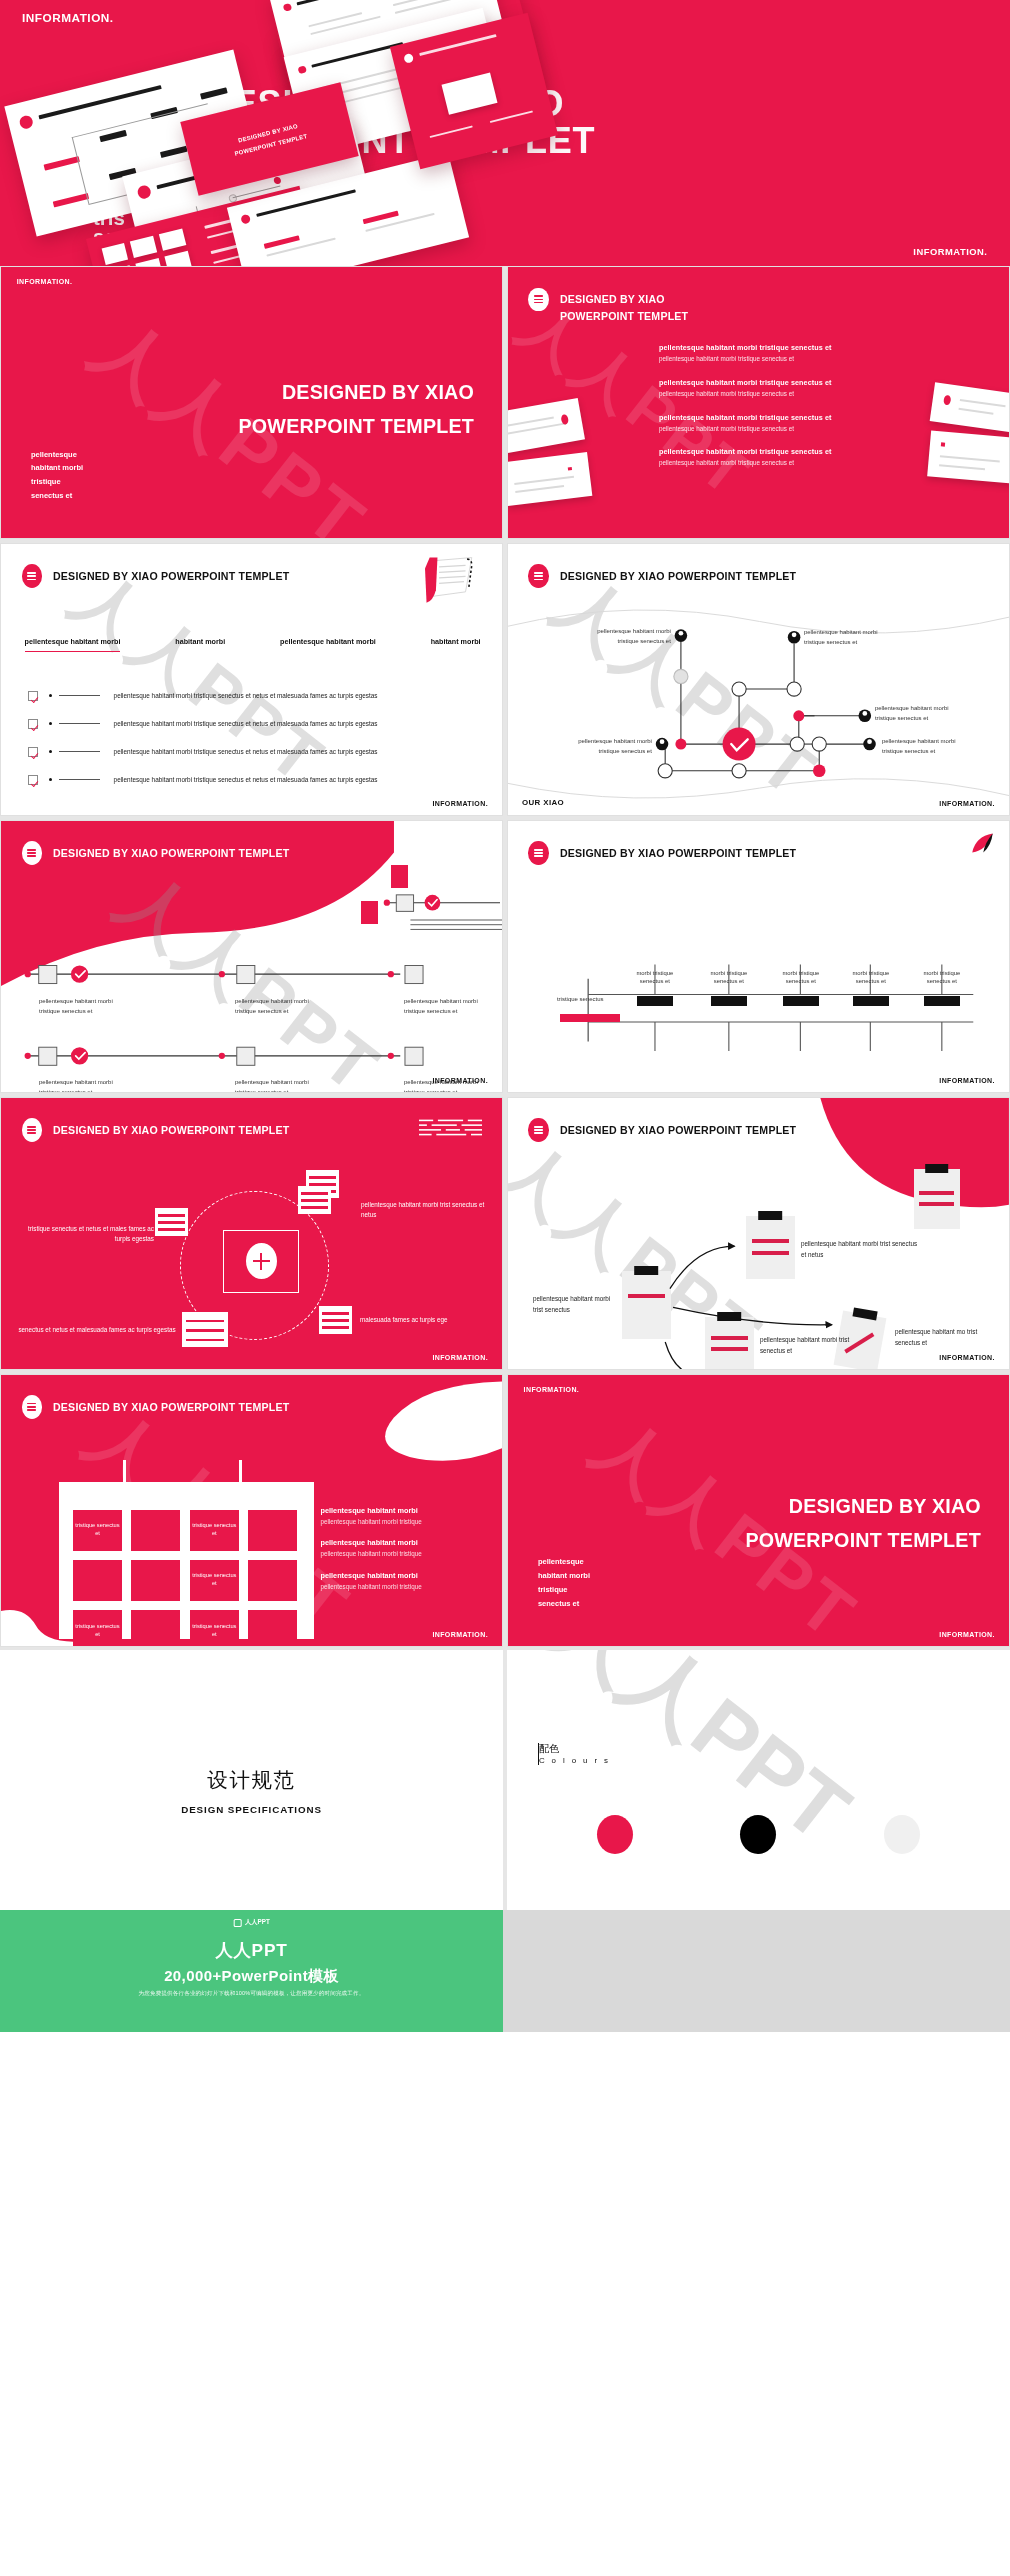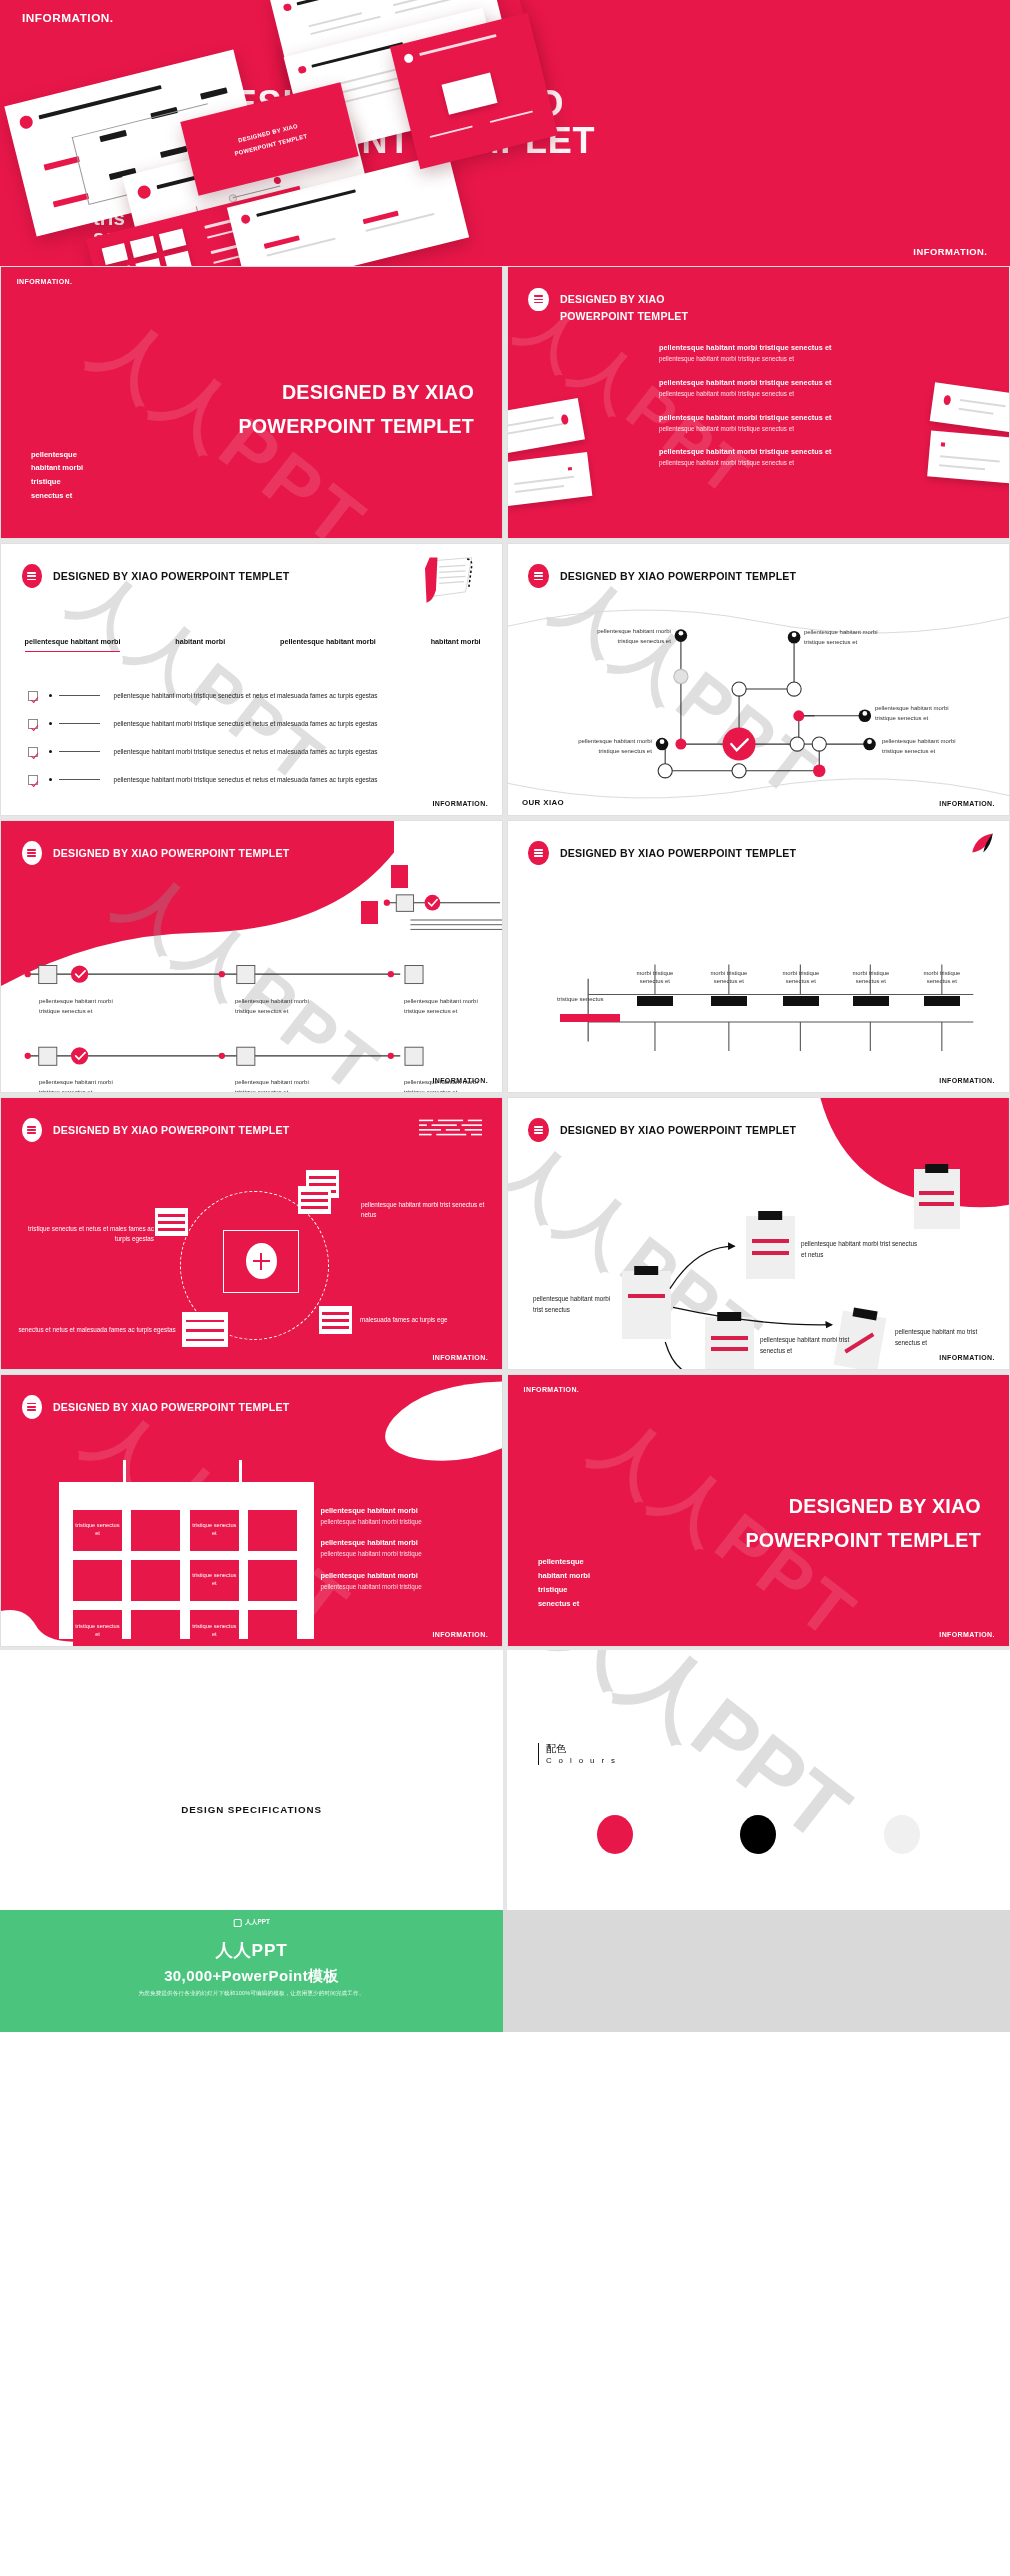--- a/index.html
+++ b/index.html
@@ -159,21 +159,21 @@
   .sidetxt { position:absolute; right:20.5px; width:161px; }
   .sidetxt .b { font-size:7.3px; font-weight:bold; color:#fff; margin-top:0; }
   .sidetxt .s { font-size:6.3px; color:rgba(255,255,255,.85); margin:3.1px 0 13.4px; }
 
   
   .spec { display:flex; gap:3.9px; background:#e6e6e6; }
   .spec .pane { width:503px; height:260px; background:#fff; position:relative; overflow:hidden; }
   .spec .pane.grey { background:#ffffff; }
   .spec-cn { position:absolute; left:0; right:0; top:116px; text-align:center; font-size:20.5px; color:#111; letter-spacing:1.6px;}
   .spec-en { position:absolute; left:0; right:0; top:154px; text-align:center; font-size:9.8px; color:#111; letter-spacing:0.9px; font-weight:bold;}
-  .col-head { position:absolute; left:31px; top:93px; border-left:1.6px solid #111; padding-left:7px; }
+  .col-head { position:absolute; left:31px; top:93px; border-left:1.6px solid #111; }
   .col-head .cn { font-size:10.2px; color:#111; line-height:1.25; }
   .col-head .en { font-size:7.9px; color:#111; letter-spacing:2.4px; }
   .swatches { position:absolute; left:0; right:0; top:165px; display:flex; justify-content:space-around; padding:0 36px; }
   .sw { width:36px; height:39px; border-radius:50%; }
   .wmbig { position:absolute; font-weight:bold; color:rgba(160,160,160,.35); font-size:87px;
            transform:rotate(38deg); white-space:nowrap; }
 
   
   .footer { display:flex; }
   .footer .green { width:503px; background:#4BC57E; position:relative; height:122px; }
@@ -857,20 +857,21 @@
           <div>tristique</div>
           <div>senectus et</div>
         </div>
         <div class="corner-info">INFORMATION.</div>
       </div>
     </div>
   </div>
 
   <div class="spec">
     <div class="pane">
+      <div class="spec-cn">设计规范</div>
       <div class="spec-en">DESIGN SPECIFICATIONS</div>
     </div>
     <div class="pane grey">
       <div class="wmbig" style="left:23.6px;top:7.9px;">人人PPT</div>
       <div class="col-head">
         <div class="cn">配色</div>
         <div class="en">C o l o u r s</div>
       </div>
       <div class="swatches">
         <div class="sw" style="background:#E8174A;"></div>
@@ -880,20 +881,20 @@
     </div>
   </div>
 
   <div class="footer">
     <div class="green">
       <div class="f-logo">
         <span class="mark"></span>
         <span class="txt">人人PPT</span>
       </div>
       <div class="f-brand">人人PPT</div>
-      <div class="f-sub">30,000+PowerPoint模板</div>
+      <div class="f-sub">20,000+PowerPoint模板</div>
       <div class="f-desc">为您免费提供各行各业的幻灯片下载和100%可编辑的模板，让您用更少的时间完成工作。</div>
     </div>
     <div class="grey"></div>
   </div>
 
 </div>
 
 
 </body></html>

